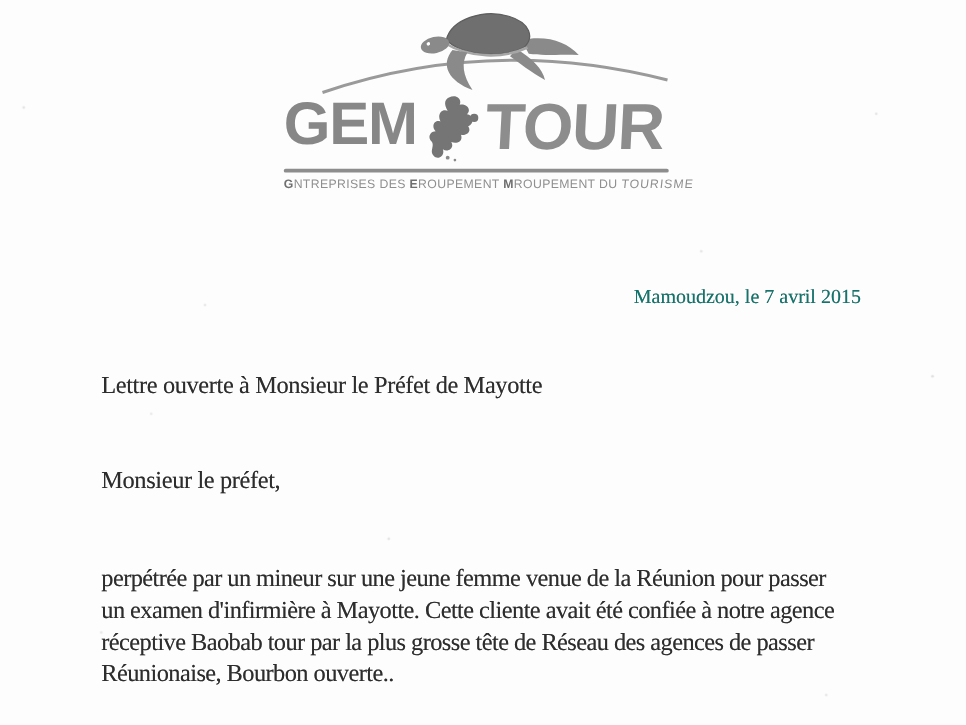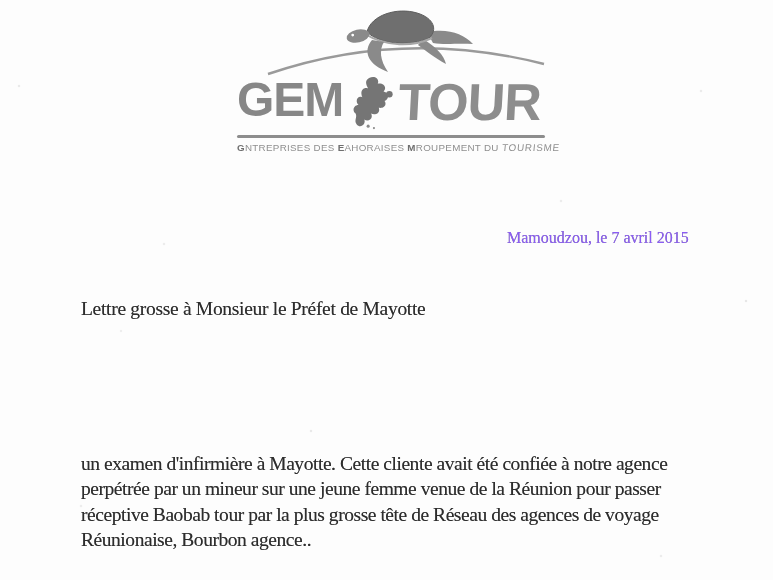--- a/index.html
+++ b/index.html
@@ -21,21 +21,21 @@
       310px 430px 1px 0 #dcdcdc,
       80px 505px 1px 0 #e3e3e3,
       560px 200px 1px 0 #e1e1e1,
       700px 90px 1px 0 #e0e0e0,
       745px 300px 1px 0 #dadada,
       660px 555px 1px 0 #e2e2e2,
       120px 330px 1px 0 #e5e5e5;
   }
 
   
-  .logo-wrap { position:absolute; left:237px; top:4px; width:314px;text-align:center; }
+  .logo-wrap { position:absolute; left:227px; top:4px; width:314px;text-align:center; }
   .turtle-svg { display:block; margin-left:28px; width:282px; height:74px; }
   .logo-row { display:flex; align-items:flex-start; margin-top:-4px; height:58px; }
   .gem {
     font-family:"Liberation Sans","DejaVu Sans",sans-serif;
     font-weight:700; font-size:48px; line-height:52px;
     letter-spacing:-1px; color:#878787;
   }
   .island-svg { width:46px; height:54px; margin:2px 2px 0 6px; flex:none; }
   .tour {
     font-family:"Liberation Sans","DejaVu Sans",sans-serif;
@@ -49,21 +49,21 @@
     margin-top:4px; white-space:nowrap;
     font-family:"Liberation Sans","DejaVu Sans",sans-serif;
     font-size:9.8px; letter-spacing:0.3px; color:#8f8f8f;
   }
   .tagline .bold-initial { color:#6f6f6f; font-weight:700; }
   .tagline .hand { display:inline-block; transform:skewX(-6deg); font-weight:500; letter-spacing:0.8px; }
 
   
   .dateline {
     position:absolute; left:507px; top:229px;
-    font-size:16px; color:#8b5cf6;
+    font-size:16px; color:#0f766e;
     text-shadow:0 0 0.5px rgba(45,45,45,0.55);
   }
   .subject {
     position:absolute; left:81px; top:298px;
     font-size:19.5px; letter-spacing:-0.3px;
     text-shadow:0 0 0.5px rgba(45,45,45,0.55);
   }
   .salutation {
     position:absolute; left:81px; top:374px;
     font-size:19.5px; letter-spacing:-0.3px;
@@ -119,28 +119,29 @@
 
         <circle cx="19" cy="52" r="1.6" fill="#8a8a8a"></circle>
         <circle cx="25" cy="54" r="1.1" fill="#8a8a8a"></circle>
       </svg>
       <span class="tour">TOUR</span>
     </div>
 
     <div class="logo-rule"></div>
 
     <div class="tagline">
-      <span class="bold-initial">G</span><span>NTREPRISES DES </span><span class="bold-initial">E</span><span>AHORAISES </span><span class="bold-initial">M</span><span>ROUPEMENT DU </span><span class="hand">TOURISME</span>
+      <span class="bold-initial">G</span><span>NTREPRISES DES </span><span class="bold-initial">E</span><span>ROUPEMENT </span><span class="bold-initial">M</span><span>ROUPEMENT DU </span><span class="hand">TOURISME</span>
     </div>
   </header>
 
   <div class="dateline">Mamoudzou, le 7 avril 2015</div>
 
-  <div class="subject">Lettre grosse à Monsieur le Préfet de Mayotte</div>
+  <div class="subject">Lettre ouverte à Monsieur le Préfet de Mayotte</div>
 
+  <div class="salutation">Monsieur le préfet,</div>
 
   <div class="bodytext">
+    <div class="line">perpétrée par un mineur sur une jeune femme venue de la Réunion pour passer</div>
     <div class="line">un examen d'infirmière à Mayotte. Cette cliente avait été confiée à notre agence</div>
-    <div class="line">perpétrée par un mineur sur une jeune femme venue de la Réunion pour passer</div>
-    <div class="line">réceptive Baobab tour par la plus grosse tête de Réseau des agences de voyage</div>
-    <div class="line">Réunionaise, Bourbon agence..</div>
+    <div class="line">réceptive Baobab tour par la plus grosse tête de Réseau des agences de passer</div>
+    <div class="line">Réunionaise, Bourbon ouverte..</div>
   </div>
 </div>
 
 </body></html>

